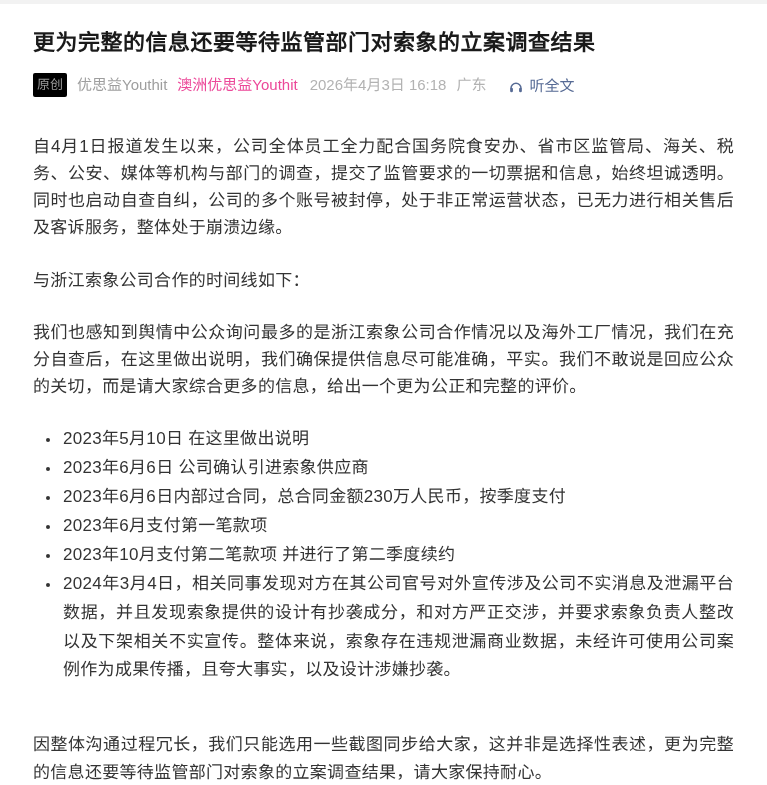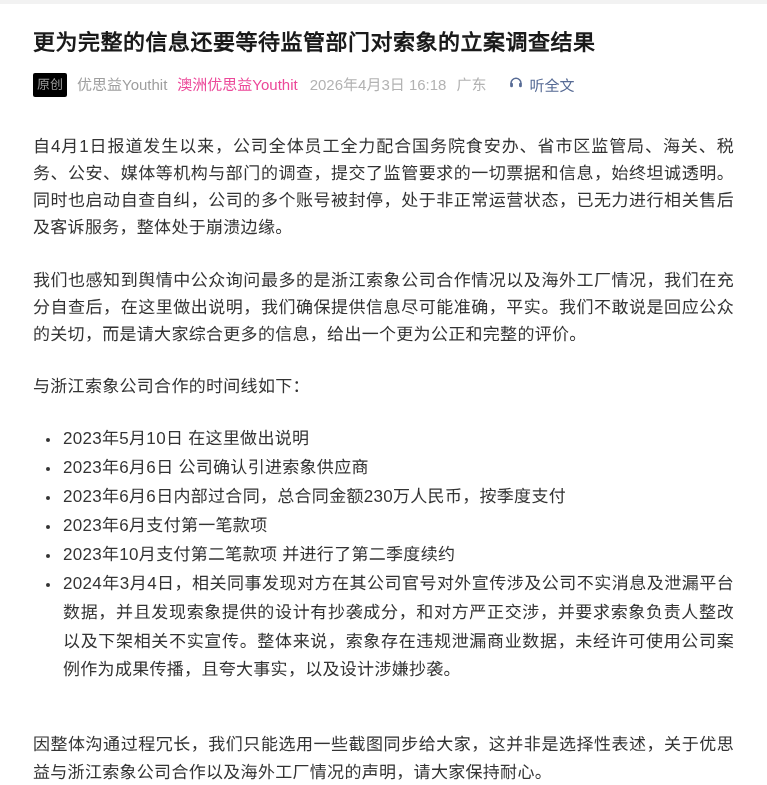--- a/index.html
+++ b/index.html
@@ -53,21 +53,21 @@
   .account-link {
     color: #ec4899;
     margin-right: 12px;
     cursor: pointer;
     text-decoration: none;
   }
   .publish-date { color: #b2b2b2; margin-right: 10px; text-align: center; }
   .publish-location { color: #b2b2b2; margin-right: 22px; }
   .listen-btn {
     display: inline-flex;
-    align-items: flex-start;
+    align-items: flex-end;
     gap: 5px;
     color: #576b95;
     cursor: pointer;
     background: none;
     border: none;
     font-size: 15px;
     font-family: inherit;
     padding: 0;
   }
   .listen-btn svg { display: block; }
@@ -123,30 +123,30 @@
             <rect x="16.6" y="13" width="4.2" height="7" rx="2.1" fill="#576b95"></rect>
           </svg>
         </span>
         <span>听全文</span>
       </button>
     </div>
 
     <div class="article-body">
       <p>自4月1日报道发生以来，公司全体员工全力配合国务院食安办、省市区监管局、海关、税务、公安、媒体等机构与部门的调查，提交了监管要求的一切票据和信息，始终坦诚透明。同时也启动自查自纠，公司的多个账号被封停，处于非正常运营状态，已无力进行相关售后及客诉服务，整体处于崩溃边缘。</p>
 
+      <p>与浙江索象公司合作的时间线如下：</p>
+
       <p>我们也感知到舆情中公众询问最多的是浙江索象公司合作情况以及海外工厂情况，我们在充分自查后，在这里做出说明，我们确保提供信息尽可能准确，平实。我们不敢说是回应公众的关切，而是请大家综合更多的信息，给出一个更为公正和完整的评价。</p>
-
-      <p>与浙江索象公司合作的时间线如下：</p>
 
       <ul class="timeline-list">
         <li>2023年5月10日 在这里做出说明</li>
         <li>2023年6月6日 公司确认引进索象供应商</li>
         <li>2023年6月6日内部过合同，总合同金额230万人民币，按季度支付</li>
         <li>2023年6月支付第一笔款项</li>
         <li>2023年10月支付第二笔款项 并进行了第二季度续约</li>
         <li>2024年3月4日，相关同事发现对方在其公司官号对外宣传涉及公司不实消息及泄漏平台数据，并且发现索象提供的设计有抄袭成分，和对方严正交涉，并要求索象负责人整改以及下架相关不实宣传。整体来说，索象存在违规泄漏商业数据，未经许可使用公司案例作为成果传播，且夸大事实，以及设计涉嫌抄袭。</li>
       </ul>
 
-      <p class="closing-para">因整体沟通过程冗长，我们只能选用一些截图同步给大家，这并非是选择性表述，关于优思益与浙江索象公司合作以及海外工厂情况的声明，请大家保持耐心。</p>
+      <p class="closing-para">因整体沟通过程冗长，我们只能选用一些截图同步给大家，这并非是选择性表述，更为完整的信息还要等待监管部门对索象的立案调查结果，请大家保持耐心。</p>
     </div>
 
   </div>
 </div>
 
 </body></html>

